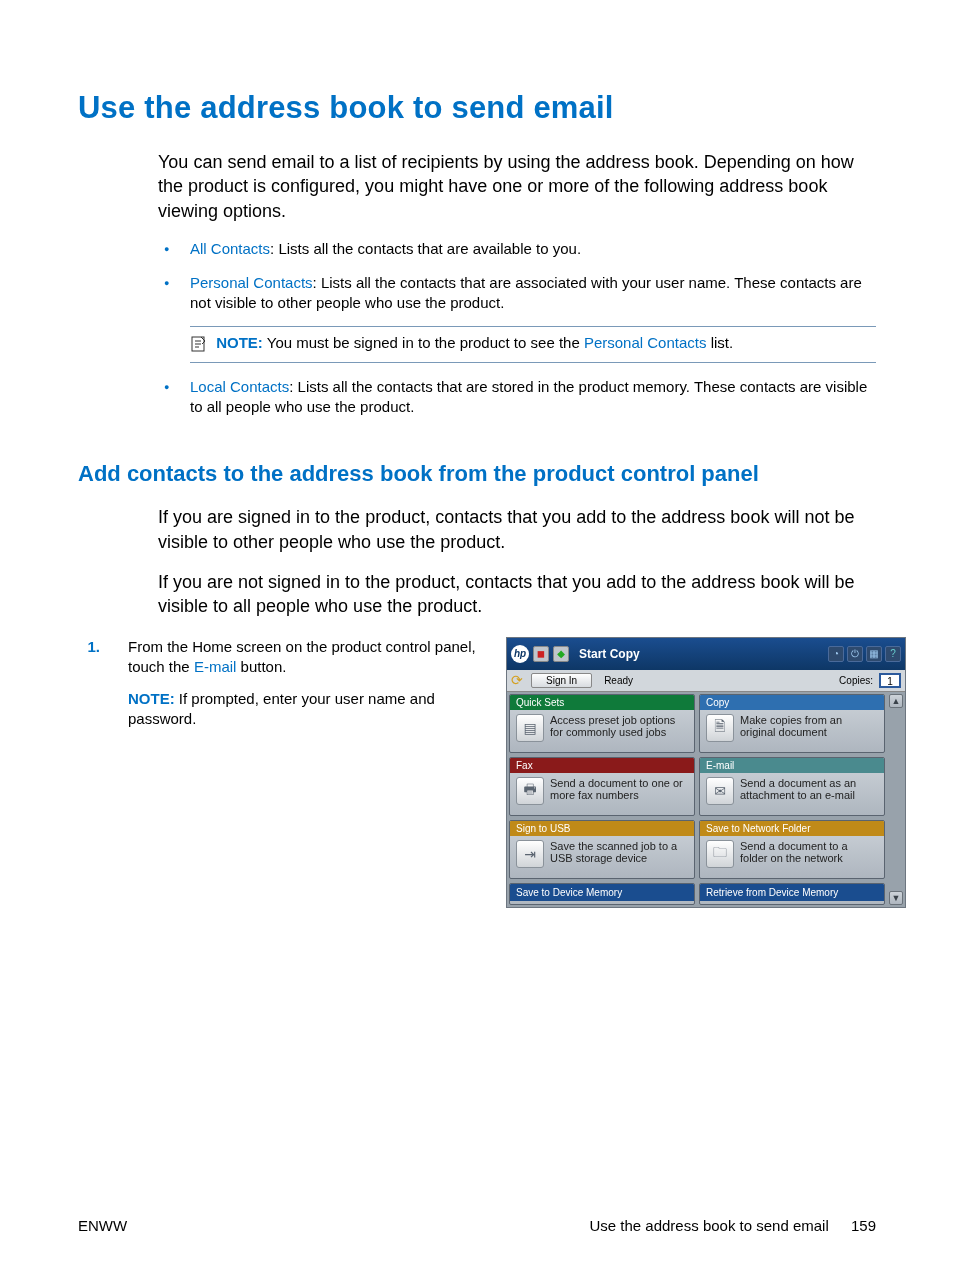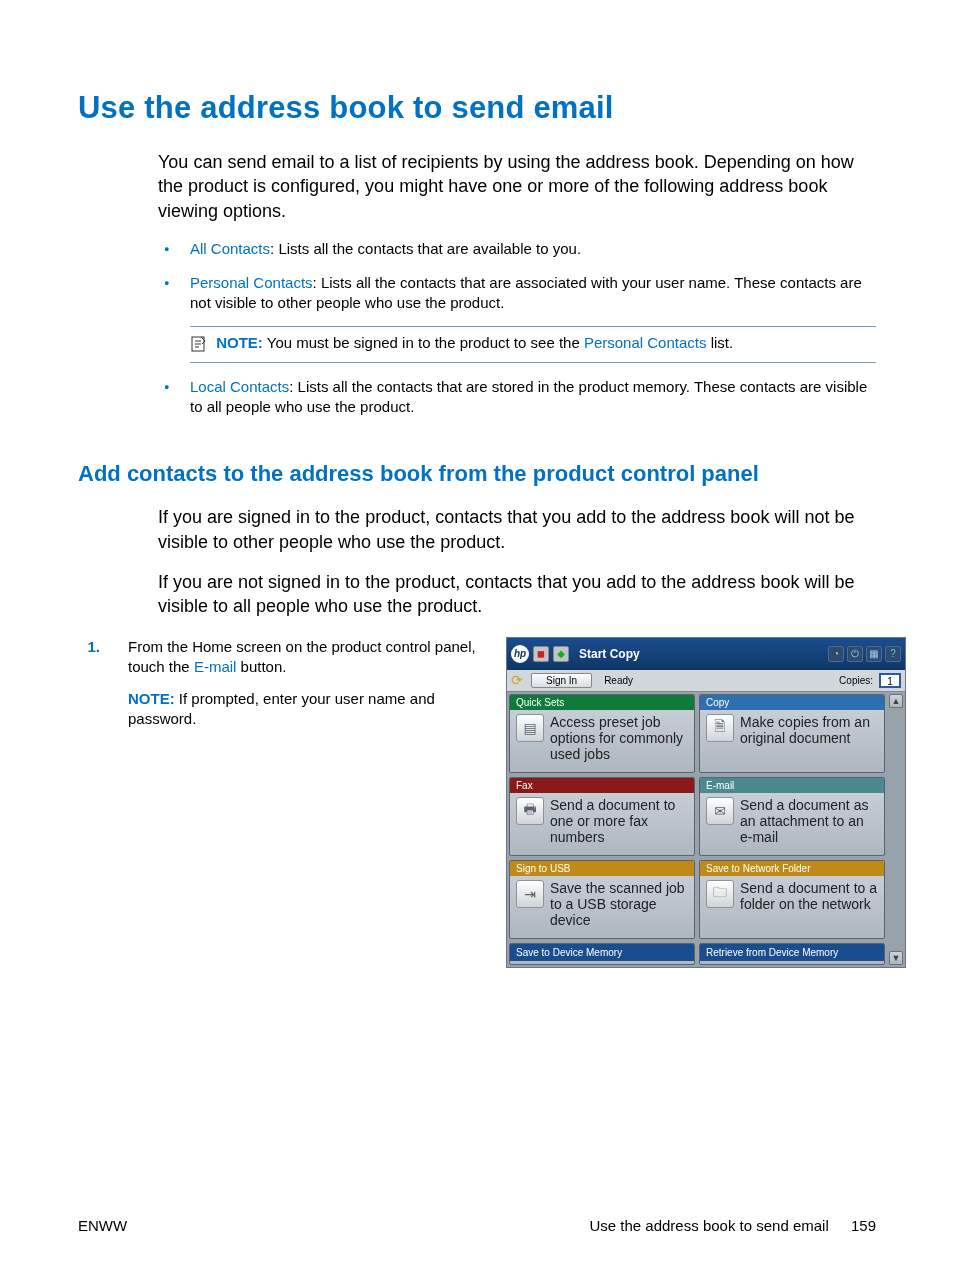--- a/index.html
+++ b/index.html
@@ -225,21 +225,21 @@
     border: 1px solid #8a929a;
     border-radius: 3px;
     display: flex;
     align-items: center;
     justify-content: center;
     font-size: 14px;
     color: #5a6470;
     flex-shrink: 0;
   }
   .tile-desc {
-    font-size: 14px;
+    font-size: 11px;
     line-height: 1.15;
     color: #222;
   }
   .tile-small { height: 22px; }
   .tile-small .tile-hdr { padding: 3px 6px; }
   .scroll-col {
     width: 14px;
     display: flex;
     flex-direction: column;
     justify-content: space-between;

